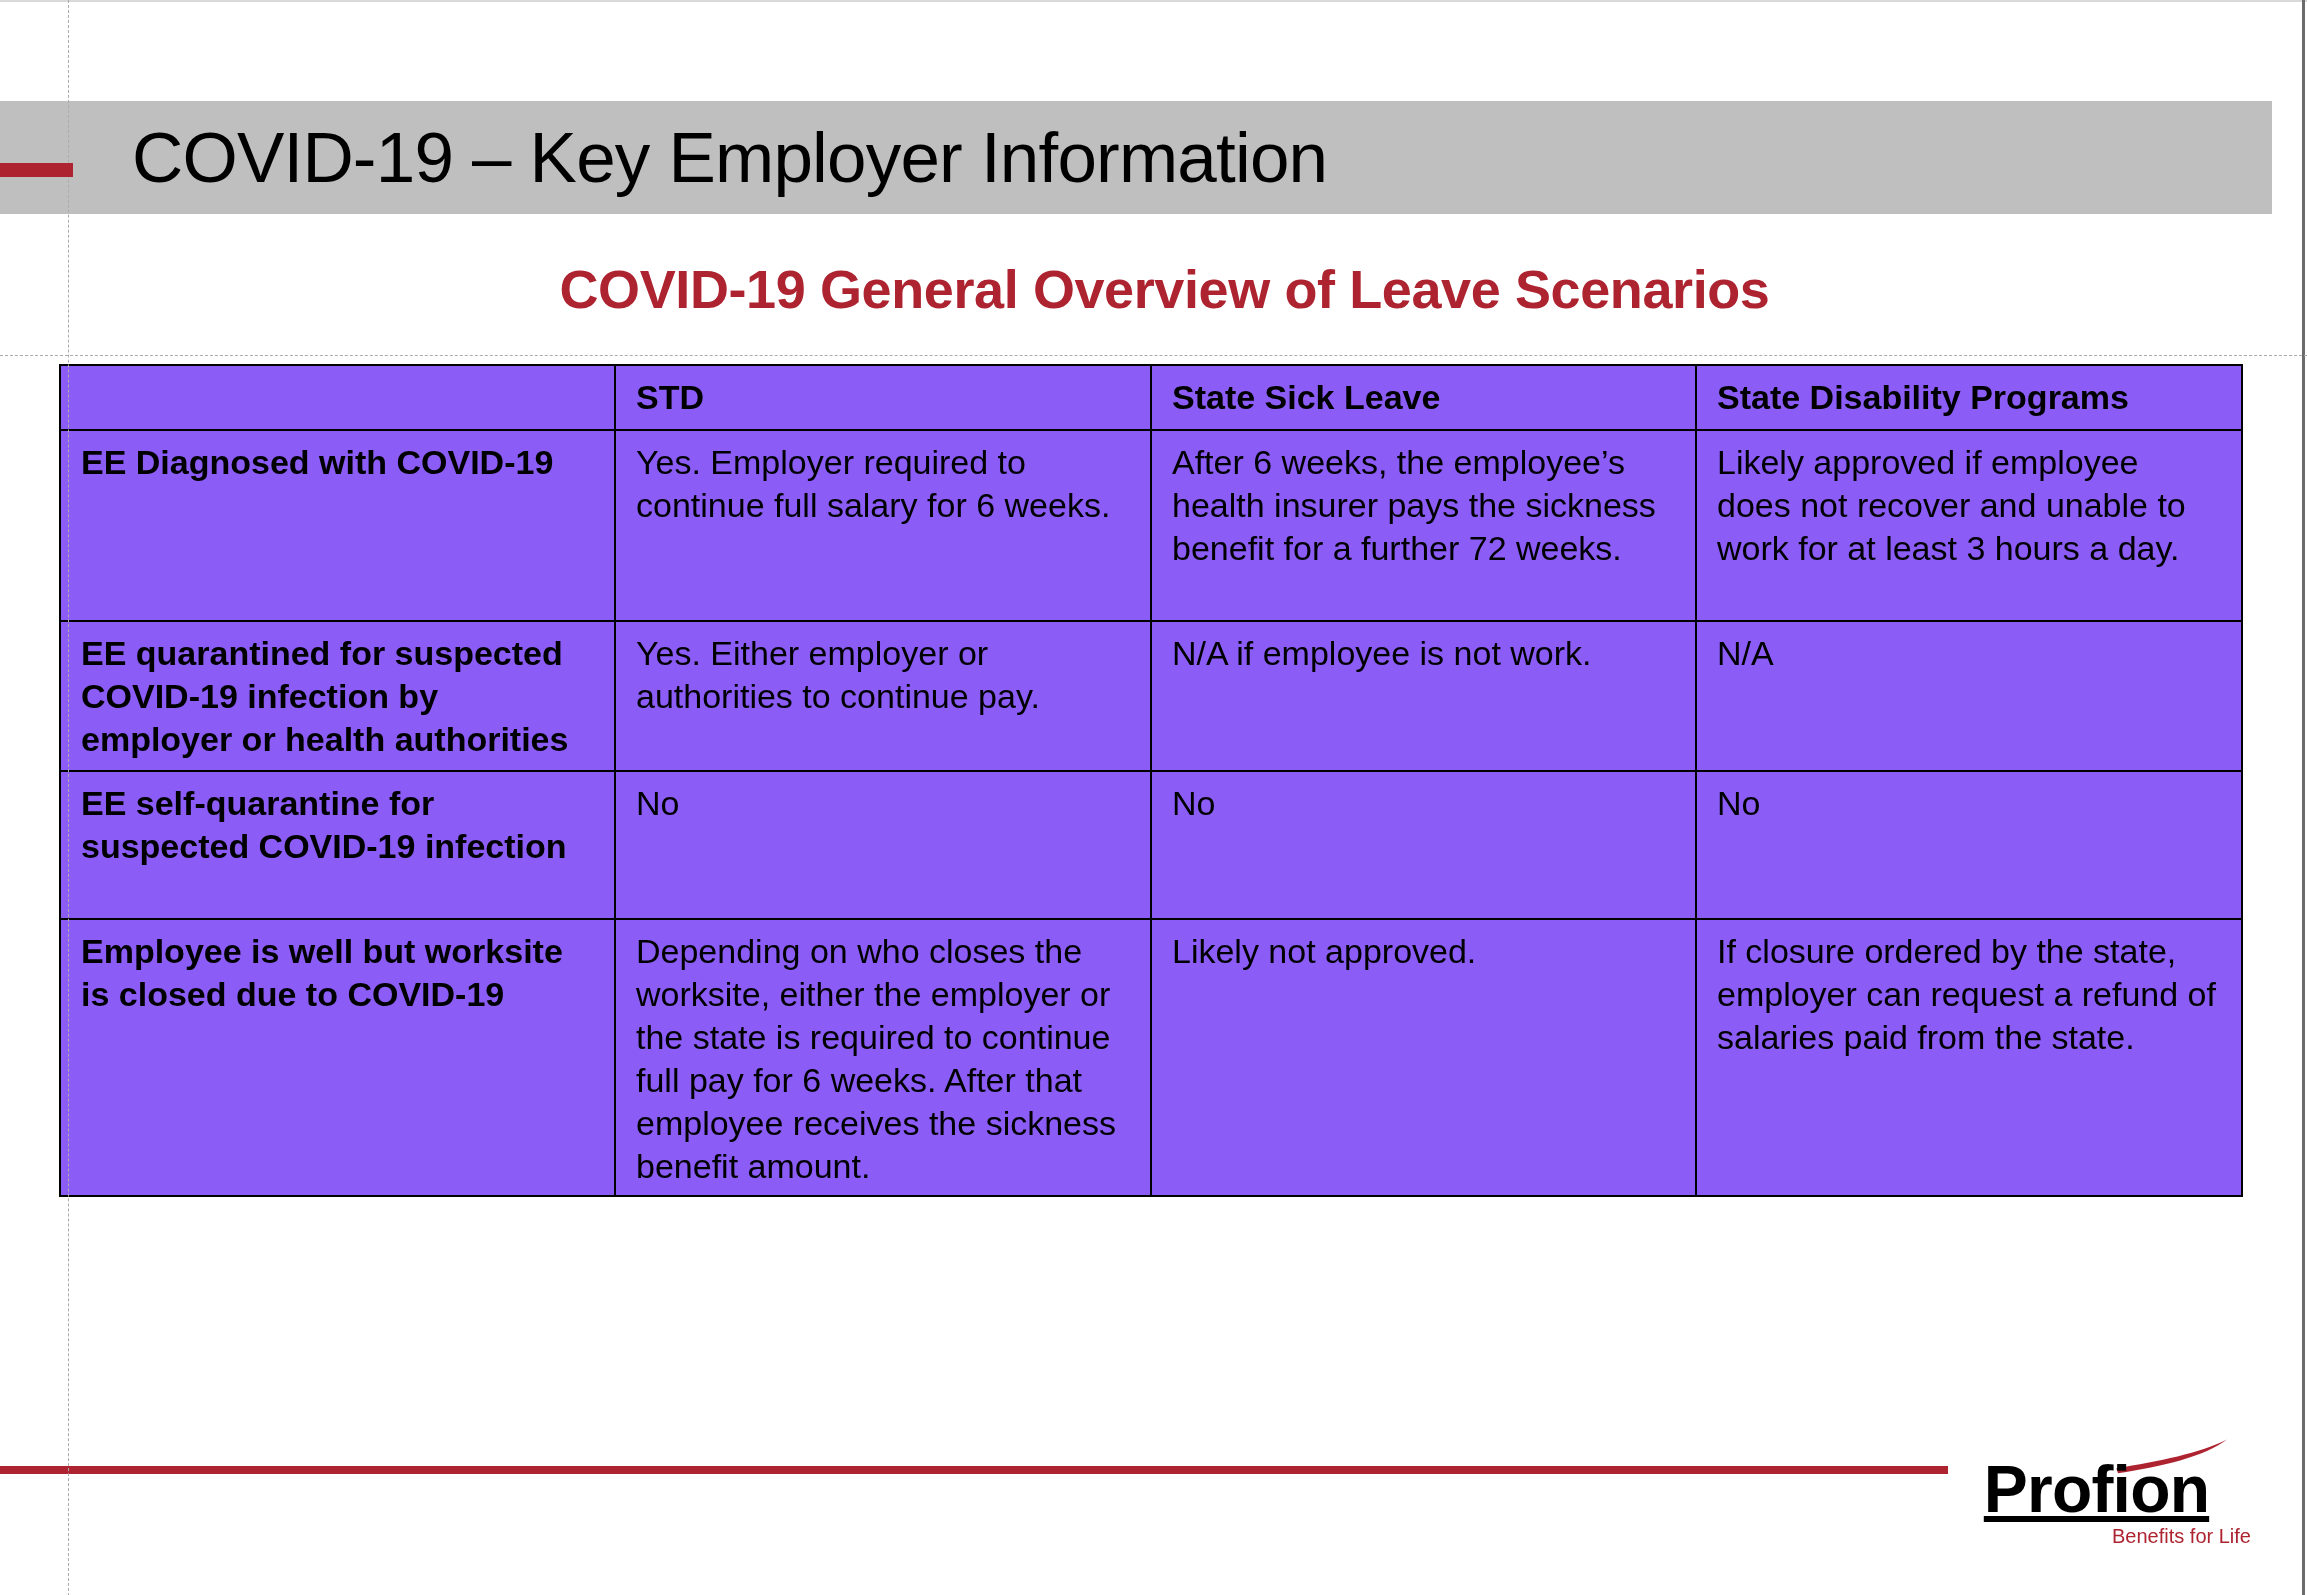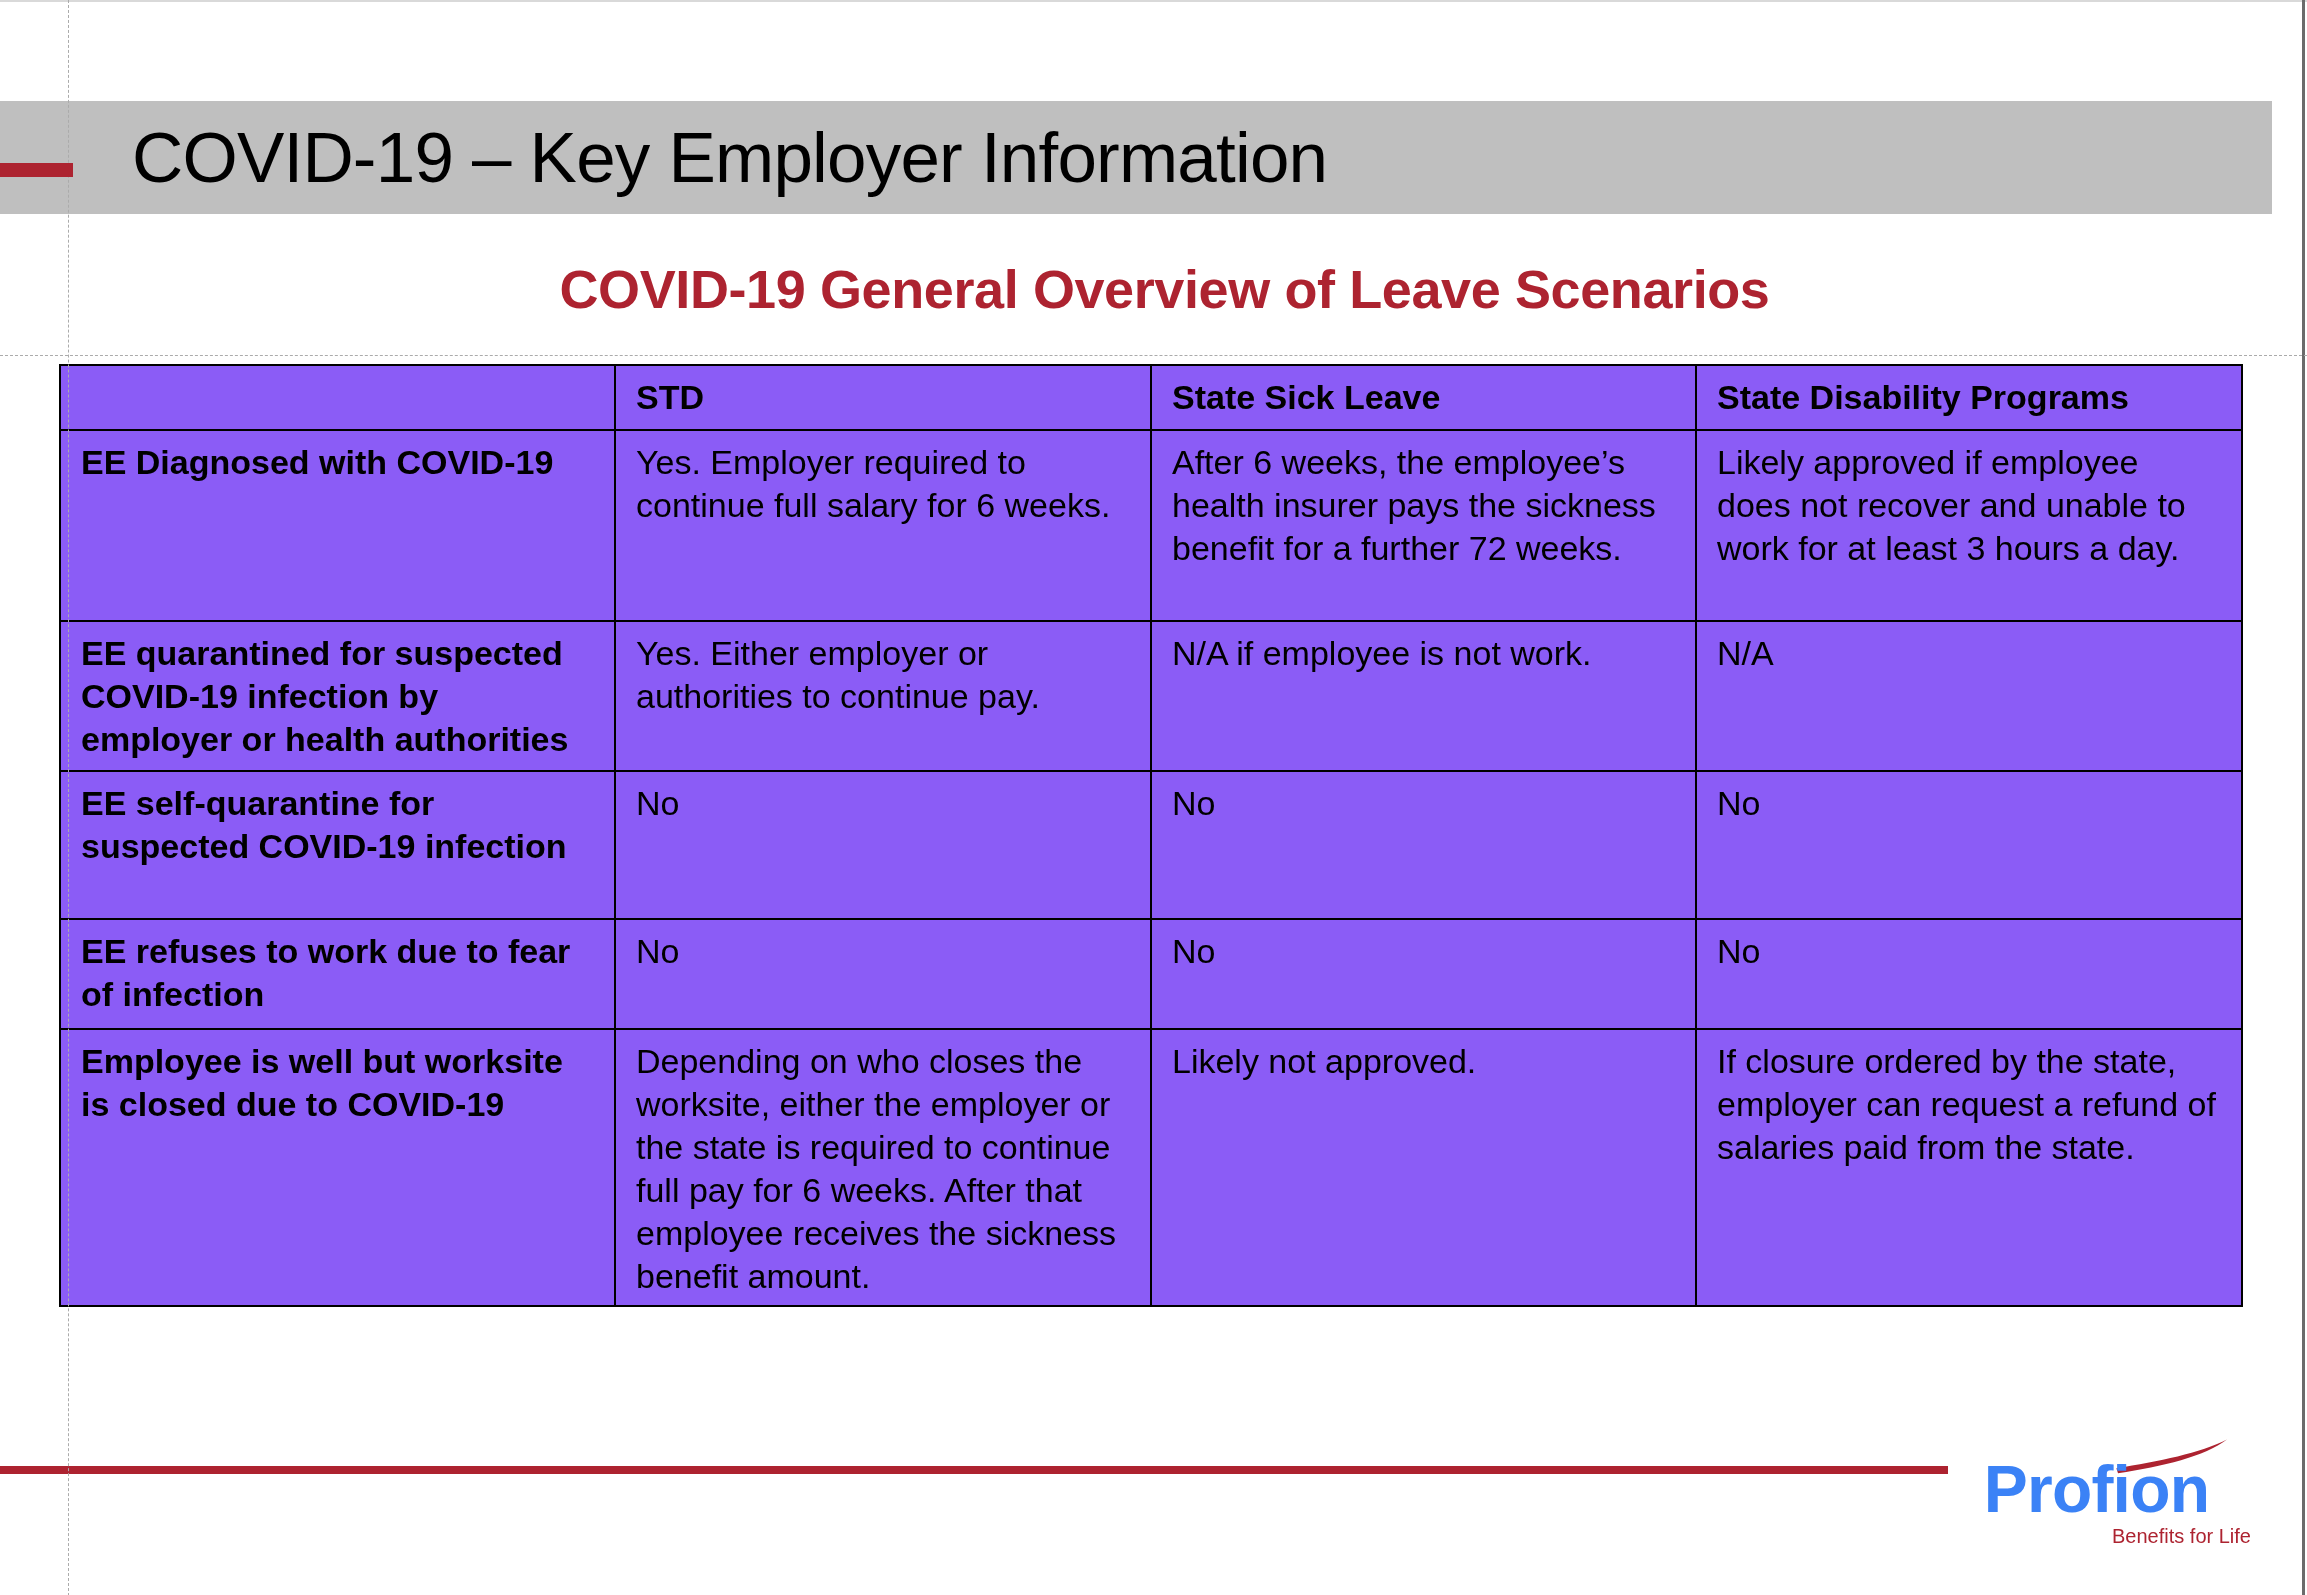--- a/index.html
+++ b/index.html
@@ -24,21 +24,21 @@
     table.leave td, table.leave th { border: 2.5px solid #000; vertical-align: top; text-align: left;
                   font-size: 34px; line-height: 43px; padding: 10px 20px 0 20px; }
     table.leave th { font-weight: bold; padding-top: 10px; }
     table.leave td.row-label { font-weight: bold; }
     col.c0 { width: 555px; } col.c1 { width: 536px; } col.c2 { width: 545px; } col.c3 { width: 546px; }
     tr.h-head { height: 65px; } tr.h1 { height: 191px; } tr.h2 { height: 150px; } tr.h3 { height: 150px; padding-left: 32px; }
     tr.h4 { height: 148px; } tr.h5 { height: 110px; } tr.h6 { height: 277px; }
     .footer-bar { position: absolute; left: 0; top: 1466px; width: 1948px; height: 8.4px; background: #ad2330; }
     .logo { position: absolute; left: 1977px; top: 1436px; width: 304px; height: 118px; }
     .logo-word { position: absolute; left: 6.8px; top: 15px; font-size: 66px; font-weight: bold;
-                 color: #3b82f6; letter-spacing: -0.8px; line-height: 76px; }
+                 color: #000000; letter-spacing: -0.8px; line-height: 76px; text-decoration: underline; }
     .logo-tag { position: absolute; left: 135px; top: 88px; font-size: 20px; color: #ad2330;
                 line-height: 25px; white-space: nowrap; }
     .logo-swoosh { position: absolute; left: 0; top: 0; width: 304px; height: 51px; }
   </style>
 </head>
 <body>
 
 <div class="page-top-line"></div>
 <div class="page-right-line"></div>
 <div class="guide-v"></div>
@@ -77,26 +77,20 @@
       <td>Yes. Either employer or authorities to continue pay.</td>
       <td>N/A if employee is not work.</td>
       <td>N/A</td>
     </tr>
     <tr class="h4">
       <td class="row-label">EE self-quarantine for suspected COVID-19 infection</td>
       <td>No</td>
       <td>No</td>
       <td>No</td>
     </tr>
-    <tr class="h5">
-      <td class="row-label">EE refuses to work due to fear of infection</td>
-      <td>No</td>
-      <td>No</td>
-      <td>No</td>
-    </tr>
     <tr class="h6">
       <td class="row-label">Employee is well but worksite is closed due to COVID-19</td>
       <td>Depending on who closes the worksite, either the employer or the state is required to continue full pay for 6 weeks. After that employee receives the sickness benefit amount.</td>
       <td>Likely not approved.</td>
       <td>If closure ordered by the state, employer can request a refund of salaries paid from the state.</td>
     </tr>
   </tbody>
 </table>
 
 <div class="footer-bar"></div>

